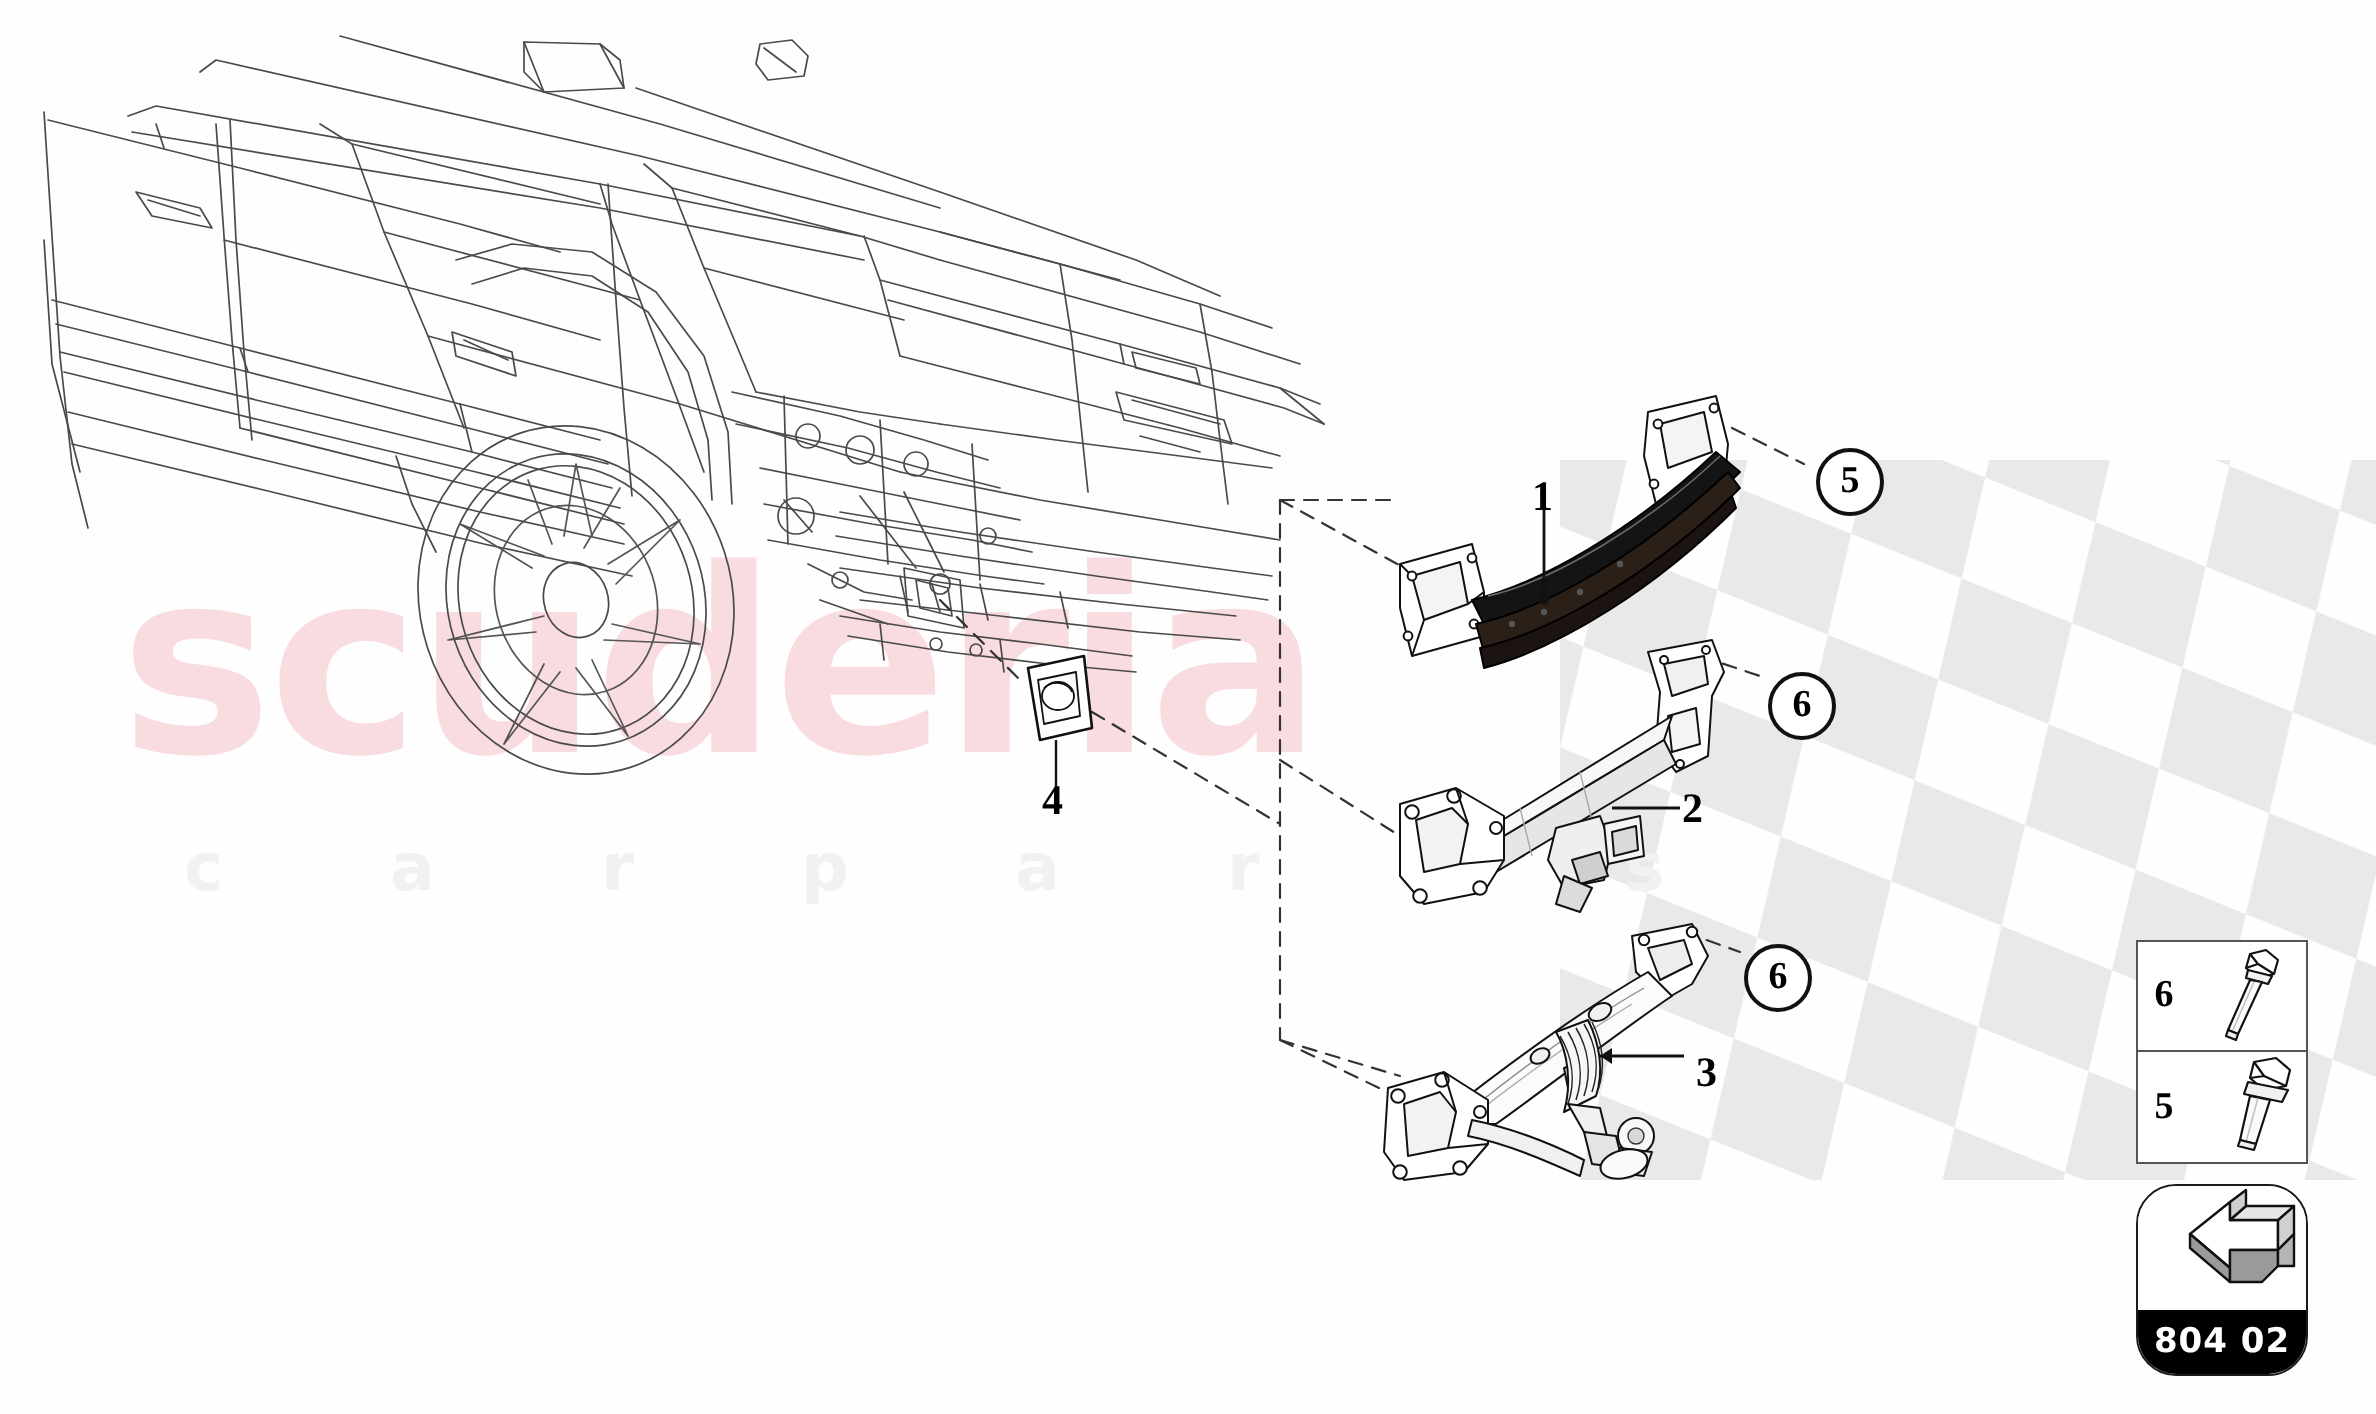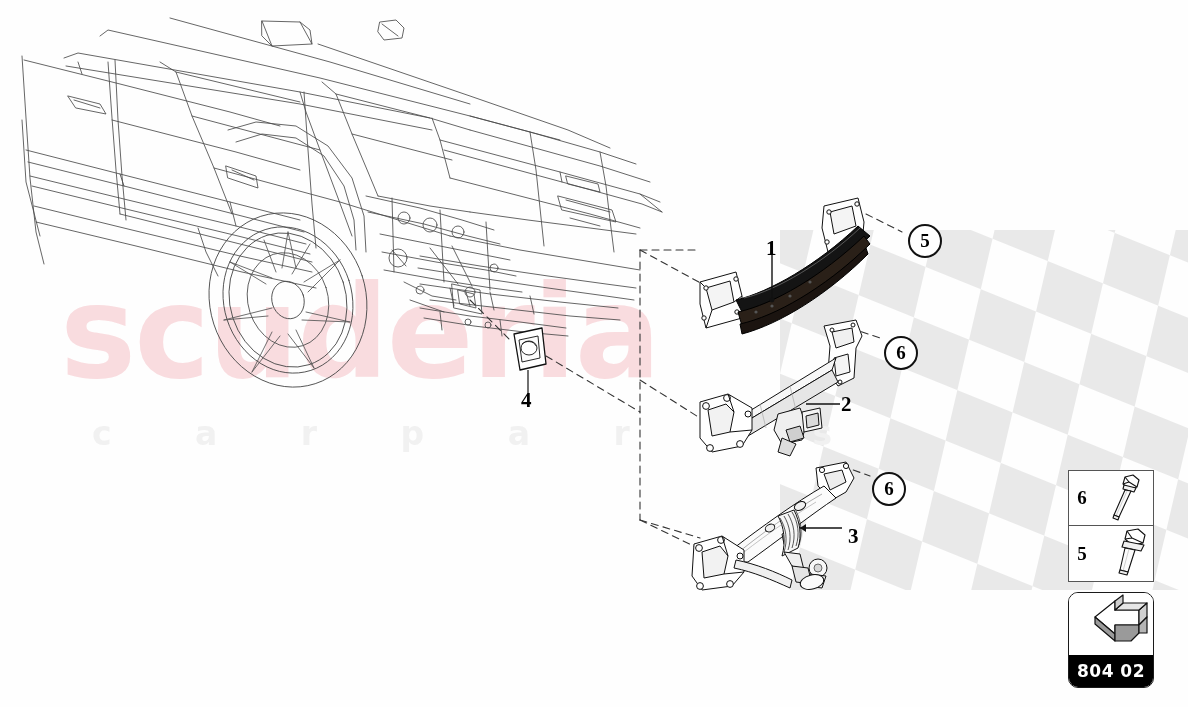--- a/index.html
+++ b/index.html
@@ -54,21 +54,21 @@
   .legend-row.top{border-bottom:1px solid #555;}
   .legend-num{
     font-family:"Liberation Serif", serif;font-size:19px;font-weight:700;color:#000;
     width:26px;text-align:center;flex:0 0 26px;
   }
   .legend-art{flex:1 1 auto;height:100%;position:relative;}
 
   
   .badge{
     position:absolute;left:1068px;top:592px;width:86px;height:96px;
-    border-radius:10px;border:1px solid #1a1a1a;background:#fff;overflow:hidden;
+    border-radius:20px;border:1px solid #1a1a1a;background:#fff;overflow:hidden;
     box-sizing:border-box;
   }
   .badge-art{height:62px;position:relative;background:#fff;}
   .badge-code{
     height:32px;background:#000;color:#fff;display:flex;align-items:center;justify-content:center;
     font-family:"DejaVu Sans", sans-serif;font-size:17px;font-weight:700;letter-spacing:0.5px;
   }
 </style>
 </head>
 <body>

